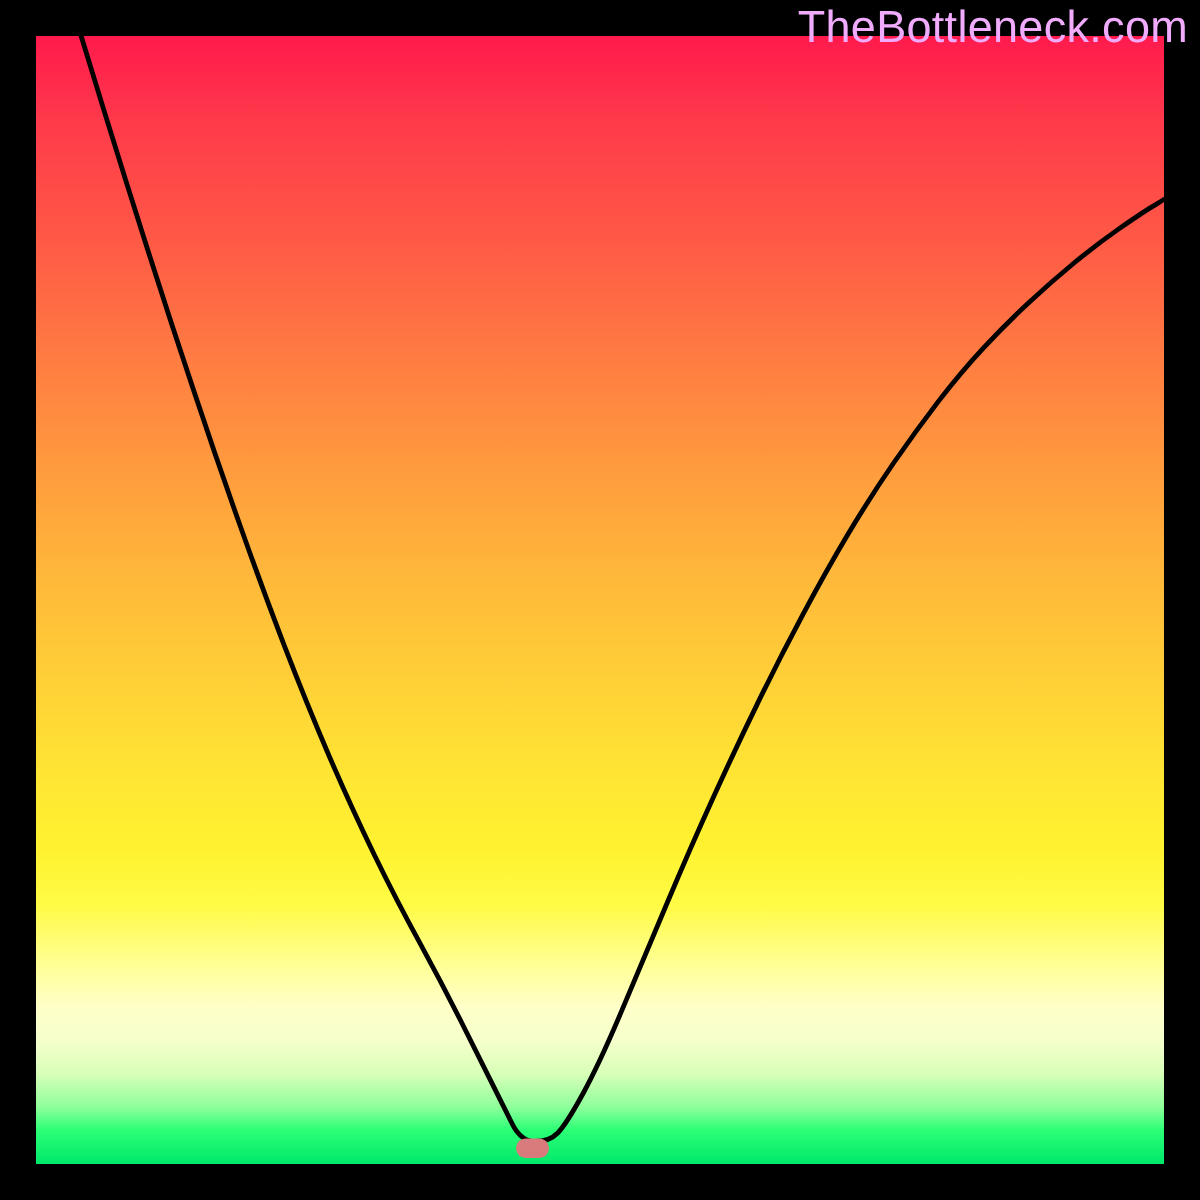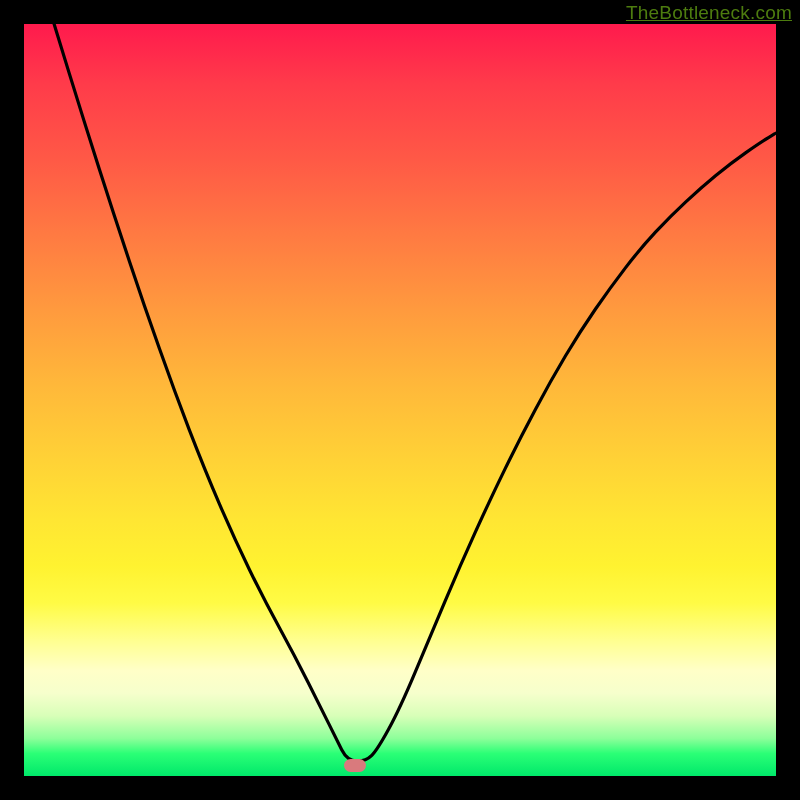--- a/index.html
+++ b/index.html
@@ -56,25 +56,24 @@
     position: absolute;
     width: 22px;
     height: 13px;
     background: #d97a7d;
     border-radius: 7px;
   }
   .watermark {
     position: absolute;
     top: 2px;
     right: 8px;
-    color: #4d7c0f;
-    font-size: 19px;
+    color: #f0abfc;
+    font-size: 30px;
     font-weight: 500;
     letter-spacing: 0.2px;
-    text-decoration: underline;
   }
 </style>
 </head>
 <body>
 
 <div class="outer">
   <div class="plot">
     <div class="grad"></div>
     <svg class="curve" viewBox="0 0 752 752" preserveAspectRatio="none">
       <path id="curve-path" fill="none" stroke="#000" stroke-width="3.2" stroke-linecap="round" stroke-linejoin="round" d="M 30.1 0.0 Q 30.1 0.0 45.1 48.9 Q 60.2 97.8 75.2 144.8 Q 90.2 191.8 105.3 236.9 Q 120.3 282.0 135.4 324.5 Q 150.4 367.0 165.4 406.1 Q 180.5 445.2 195.5 480.2 Q 210.6 515.1 225.6 546.0 Q 240.6 576.8 255.7 604.2 Q 270.7 631.7 283.9 658.0 Q 297.0 684.3 304.6 699.4 Q 312.1 714.4 317.7 725.7 Q 323.4 737.0 332.8 737.0 Q 342.2 737.0 347.8 731.3 Q 353.4 725.7 364.7 705.0 Q 376.0 684.3 391.0 648.6 Q 406.1 612.9 421.1 577.2 Q 436.2 541.4 451.2 508.4 Q 466.2 475.3 481.3 444.4 Q 496.3 413.6 511.4 385.4 Q 526.4 357.2 541.4 332.0 Q 556.5 306.8 571.5 285.0 Q 586.6 263.2 601.6 243.6 Q 616.6 224.1 631.7 207.9 Q 646.7 191.8 661.8 177.8 Q 676.8 163.9 691.8 151.5 Q 706.9 139.1 721.9 128.6 Q 737.0 118.1 744.5 113.6 T 752.0 109.0"></path>

